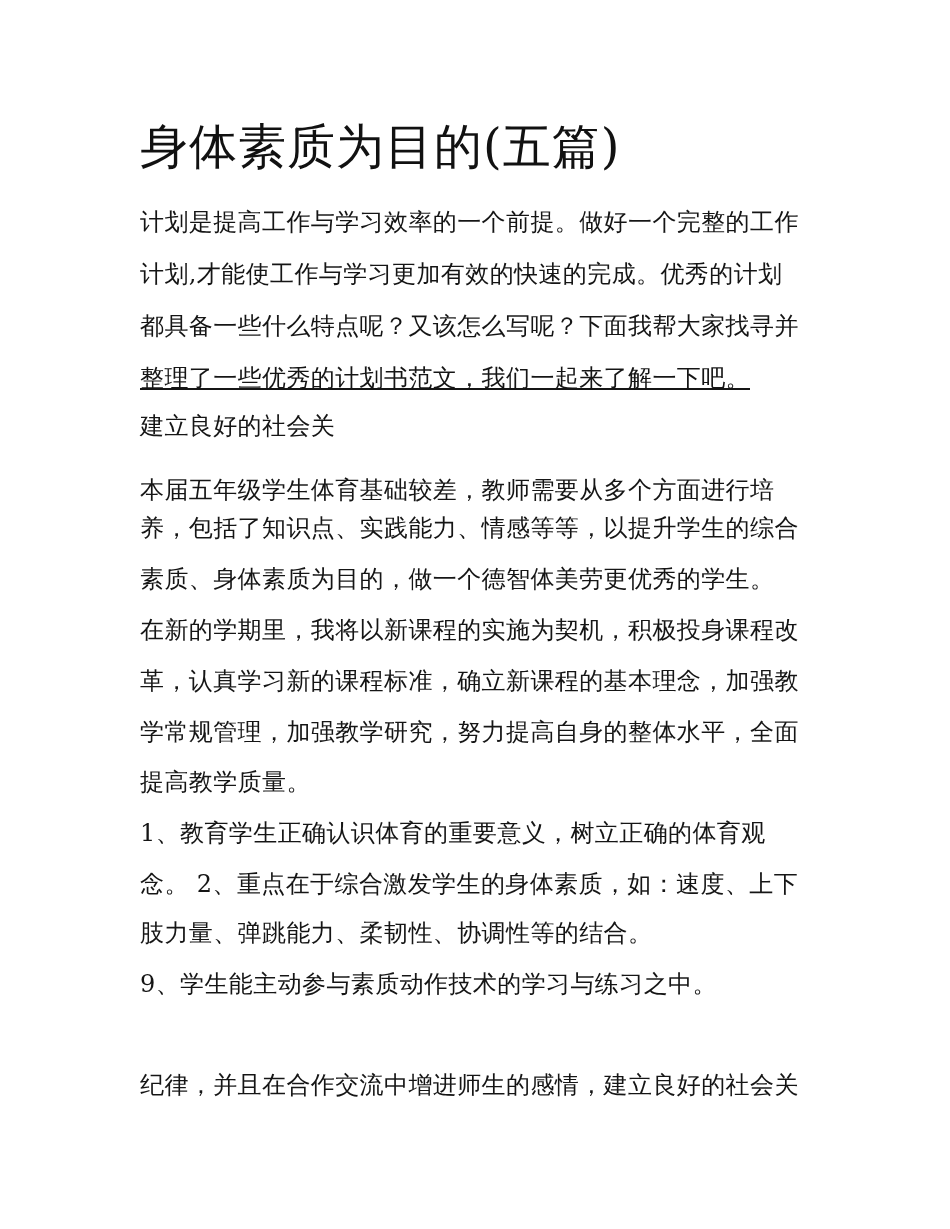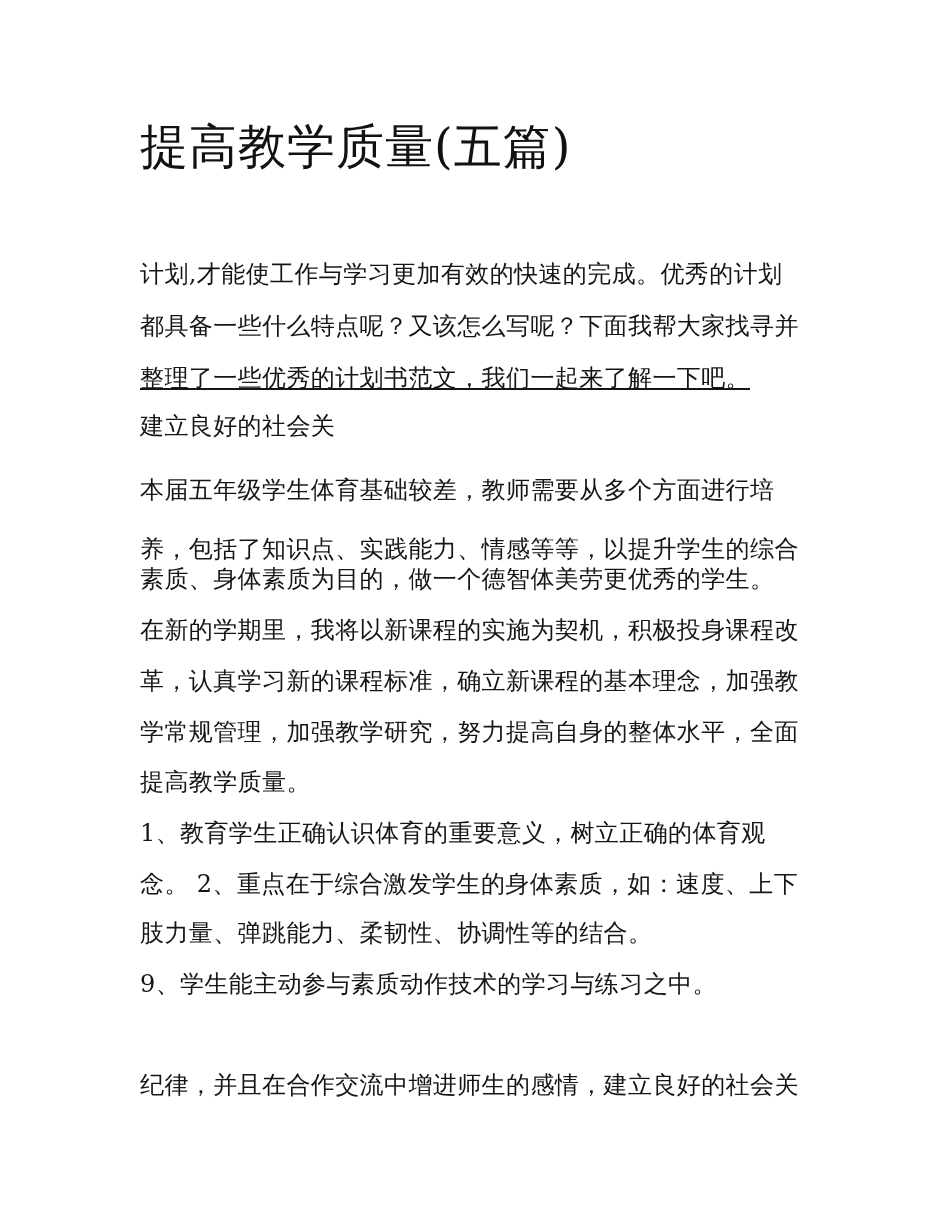--- a/index.html
+++ b/index.html
@@ -41,28 +41,29 @@
       line-height: 32px;
       white-space: nowrap;
       letter-spacing: 0.4px;
       color: #151515;
     }
   </style>
 </head>
 <body>
 
 <div class="page">
-  <h1 class="title">提高教学质量(五篇)</h1>
+  <h1 class="title">身体素质为目的(五篇)</h1>
 
+  <div class="line" style="top:206px;">计划是提高工作与学习效率的一个前提。做好一个完整的工作</div>
   <div class="line" style="top:258px;">计划,才能使工作与学习更加有效的快速的完成。优秀的计划</div>
   <div class="line" style="top:310px;">都具备一些什么特点呢？又该怎么写呢？下面我帮大家找寻并</div>
   <div class="line" style="top:362px;text-decoration:underline;">整理了一些优秀的计划书范文，我们一起来了解一下吧。</div>
   <div class="line" style="top:410px;">建立良好的社会关</div>
   <div class="line" style="top:461px;margin-top:13px;">本届五年级学生体育基础较差，教师需要从多个方面进行培</div>
-  <div class="line" style="top:512px;margin-top:21px;">养，包括了知识点、实践能力、情感等等，以提升学生的综合</div>
+  <div class="line" style="top:512px;">养，包括了知识点、实践能力、情感等等，以提升学生的综合</div>
   <div class="line" style="top:563px;">素质、身体素质为目的，做一个德智体美劳更优秀的学生。</div>
   <div class="line" style="top:614px;">在新的学期里，我将以新课程的实施为契机，积极投身课程改</div>
   <div class="line" style="top:665px;">革，认真学习新的课程标准，确立新课程的基本理念，加强教</div>
   <div class="line" style="top:716px;">学常规管理，加强教学研究，努力提高自身的整体水平，全面</div>
   <div class="line" style="top:766px;">提高教学质量。</div>
   <div class="line" style="top:817px;">1、教育学生正确认识体育的重要意义，树立正确的体育观</div>
   <div class="line" style="top:868px;">念。 2、重点在于综合激发学生的身体素质，如：速度、上下</div>
   <div class="line" style="top:919px;font-family:Liberation Mono, monospace;">肢力量、弹跳能力、柔韧性、协调性等的结合。</div>
   <div class="line" style="top:968px;">9、学生能主动参与素质动作技术的学习与练习之中。</div>
   <div class="line" style="top:1069px;">纪律，并且在合作交流中增进师生的感情，建立良好的社会关</div>

